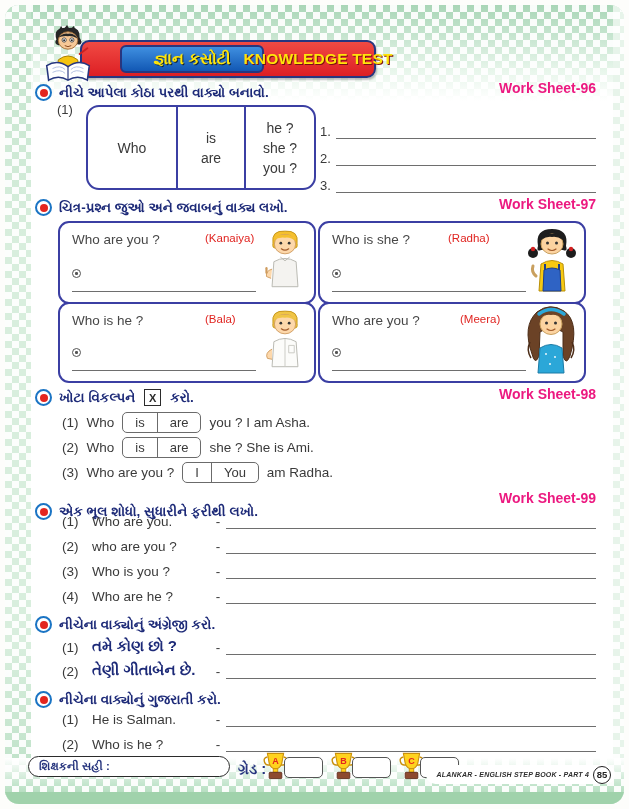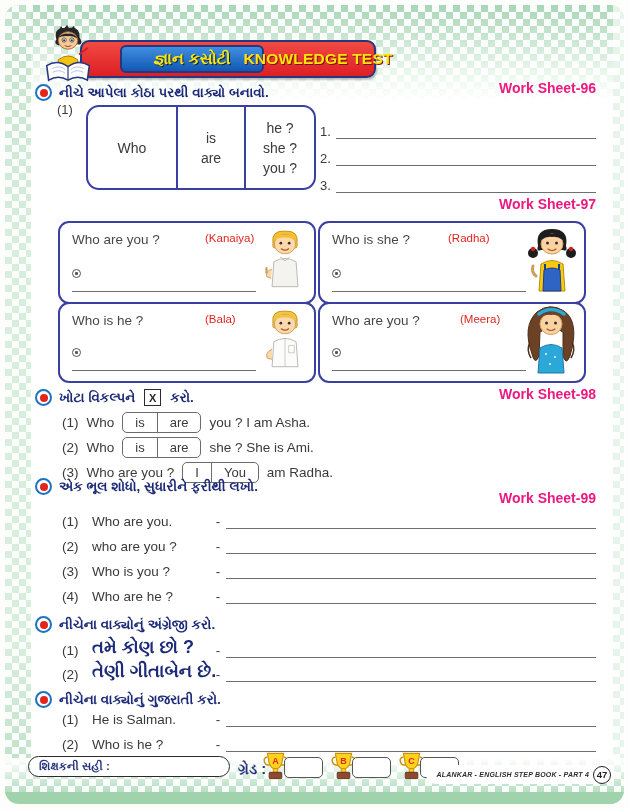--- a/index.html
+++ b/index.html
@@ -52,21 +52,21 @@
   .xbox{display:inline-flex;align-items:center;justify-content:center;width:15px;height:15px;border:1.6px solid #2b2b2b;font-size:11px;font-weight:bold;color:#2b2b2b;background:#fff;margin:0 2px;}
   .ws98-item{position:absolute;display:flex;align-items:center;gap:8px;color:#3a3a3a;font-size:13.5px;}
   .optbox{display:inline-flex;border:1.5px solid #6b6b6b;border-radius:5px;overflow:hidden;background:#fff;}
   .optbox .opt{padding:1px 12px;font-size:13px;color:#3a3a3a;line-height:17px;}
   .optbox .opt:first-child{border-right:1.5px solid #6b6b6b;}
 
   
   .qrow{position:absolute;display:flex;align-items:flex-end;color:#3a3a3a;font-size:13.5px;}
   .qrow .no{width:30px;flex:none;}
   .qrow .txt{width:118px;flex:none;white-space:nowrap;}
-  .qrow .gutxt{color:#1d2a78;font-weight:bold;font-size:18px;}
+  .qrow .gutxt{color:#1d2a78;font-weight:bold;font-size:15px;}
   .qrow .dash{width:16px;flex:none;text-align:center;}
   .qrow .line{flex:1;border-bottom:1.5px solid #6e6e6e;height:13px;}
 
   
   .sig-pill{position:absolute;left:28px;top:756px;width:202px;height:21px;border:1.6px solid #2b2b2b;border-radius:11px;background:#fff;display:flex;align-items:center;padding-left:10px;box-sizing:border-box;}
   .sig-pill span{color:#27357e;font-weight:bold;font-size:11.5px;}
   .grade-label{position:absolute;left:238px;top:760px;color:#27357e;font-weight:bold;font-size:15px;}
   .trophy{position:absolute;top:751px;width:27px;height:30px;}
   .grade-box{position:absolute;top:757px;width:37px;height:19px;border:1.4px solid #555;border-radius:5px;background:#fff;}
   .book-pill{position:absolute;right:14px;top:765px;height:19px;background:#fff;border-radius:10px;display:flex;align-items:center;gap:4px;padding:0 4px 0 10px;}
@@ -147,20 +147,24 @@
       <div class="numline">
           <span class="n">2.</span>
           <span class="ansline"></span>
         </div>
       <div class="numline">
           <span class="n">3.</span>
           <span class="ansline"></span>
         </div>
     </div>
 
+    <div class="sec-head" style="left:35px;top:199px;">
+      <span class="bullet"></span>
+      <span class="instr">ચિત્ર-પ્રશ્ન જુઓ અને જવાબનું વાક્ય લખો.</span>
+    </div>
     <div class="ws-label" style="top:196px;">Work Sheet-97</div>
 
     <div class="card" style="left:58px;top:221px;width:254px;height:79px;">
       <div class="q">Who are you ?</div>
       <div class="nm" style="left:145px;">(Kanaiya)</div>
       <svg class="chara" width="50" height="64" viewBox="0 0 54 64">
         <path d="M14 16 Q12 2 27 3 Q42 2 40 16 Q41 22 37 21 L17 21 Q13 22 14 16Z" fill="#f5c02e" stroke="#c4941a" stroke-width="1"></path>
         <ellipse cx="27" cy="17" rx="11.5" ry="10.5" fill="#fdd8ab" stroke="#cf9c5f" stroke-width="1"></ellipse>
         <path d="M15 13 Q20 6 27 7 Q35 6 39 14 Q33 9 27 10 Q20 9 15 13Z" fill="#f5c02e"></path>
         <circle cx="22.5" cy="16" r="1.5" fill="#333"></circle>
@@ -266,21 +270,21 @@
     <div class="ws98-item" style="left:62px;top:462px;">
       <span>(3)</span>
       <span>Who are you ?</span>
       <span class="optbox">
         <span class="opt">I</span>
         <span class="opt">You</span>
       </span>
       <span>am Radha.</span>
     </div>
 
-    <div class="sec-head" style="left:35px;top:478px;">
+    <div class="sec-head" style="left:35px;top:503px;">
       <span class="bullet"></span>
       <span class="instr">એક ભૂલ શોધો, સુધારીને ફરીથી લખો.</span>
     </div>
     <div class="ws-label" style="top:490px;">Work Sheet-99</div>
 
     <div class="qrow" style="left:62px;top:514px;width:534px;">
       <span class="no">(1)</span>
       <span class="txt">Who are you.</span>
       <span class="dash">-</span>
       <span class="line"></span>
@@ -365,17 +369,17 @@
       <path d="M6 6 Q1 7 3 12 Q4 15 9 15 M24 6 Q29 7 27 12 Q26 15 21 15" fill="none" stroke="#c98f0a" stroke-width="1.6"></path>
       <path d="M6 2 H24 L22 13 Q20 19 15 19 Q10 19 8 13Z" fill="#ffd21e" stroke="#c98f0a" stroke-width="1.2"></path>
       <rect x="12.5" y="19" width="5" height="4" fill="#ffd21e" stroke="#c98f0a" stroke-width="1"></rect>
       <rect x="8" y="23" width="14" height="7" rx="1" fill="#8d4a2f" stroke="#5d2f1d" stroke-width="1"></rect>
       <text x="15" y="13.5" text-anchor="middle" font-size="10" font-weight="bold" fill="#e3251f">C</text>
     </svg>
     <div class="grade-box" style="left:420px;"></div>
 
     <div class="book-pill">
       <span class="book-title">ALANKAR - ENGLISH STEP BOOK - PART 4</span>
-      <span class="page-circ">47</span>
+      <span class="page-circ">85</span>
     </div>
 
   </div>
 </div>
 
 </body></html>

